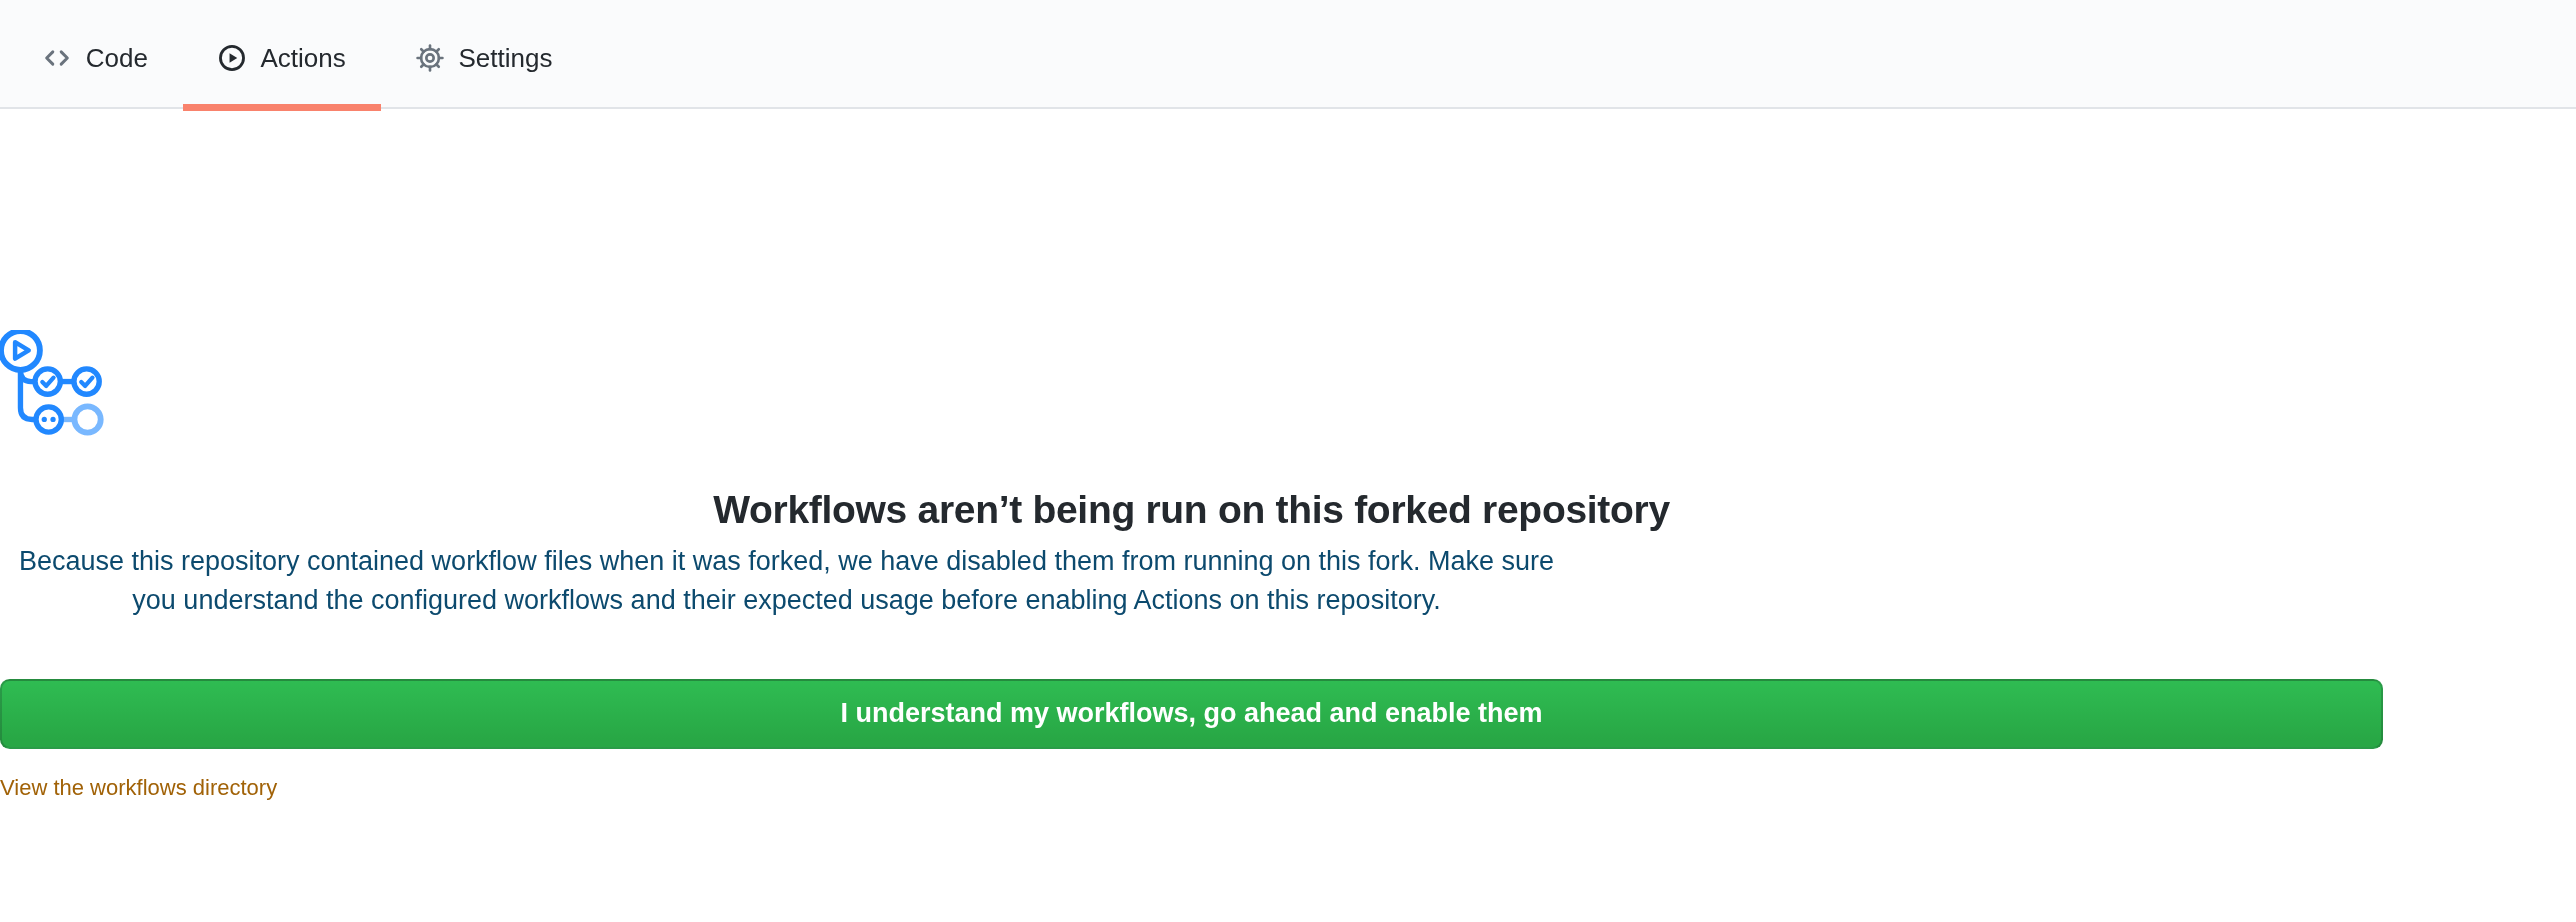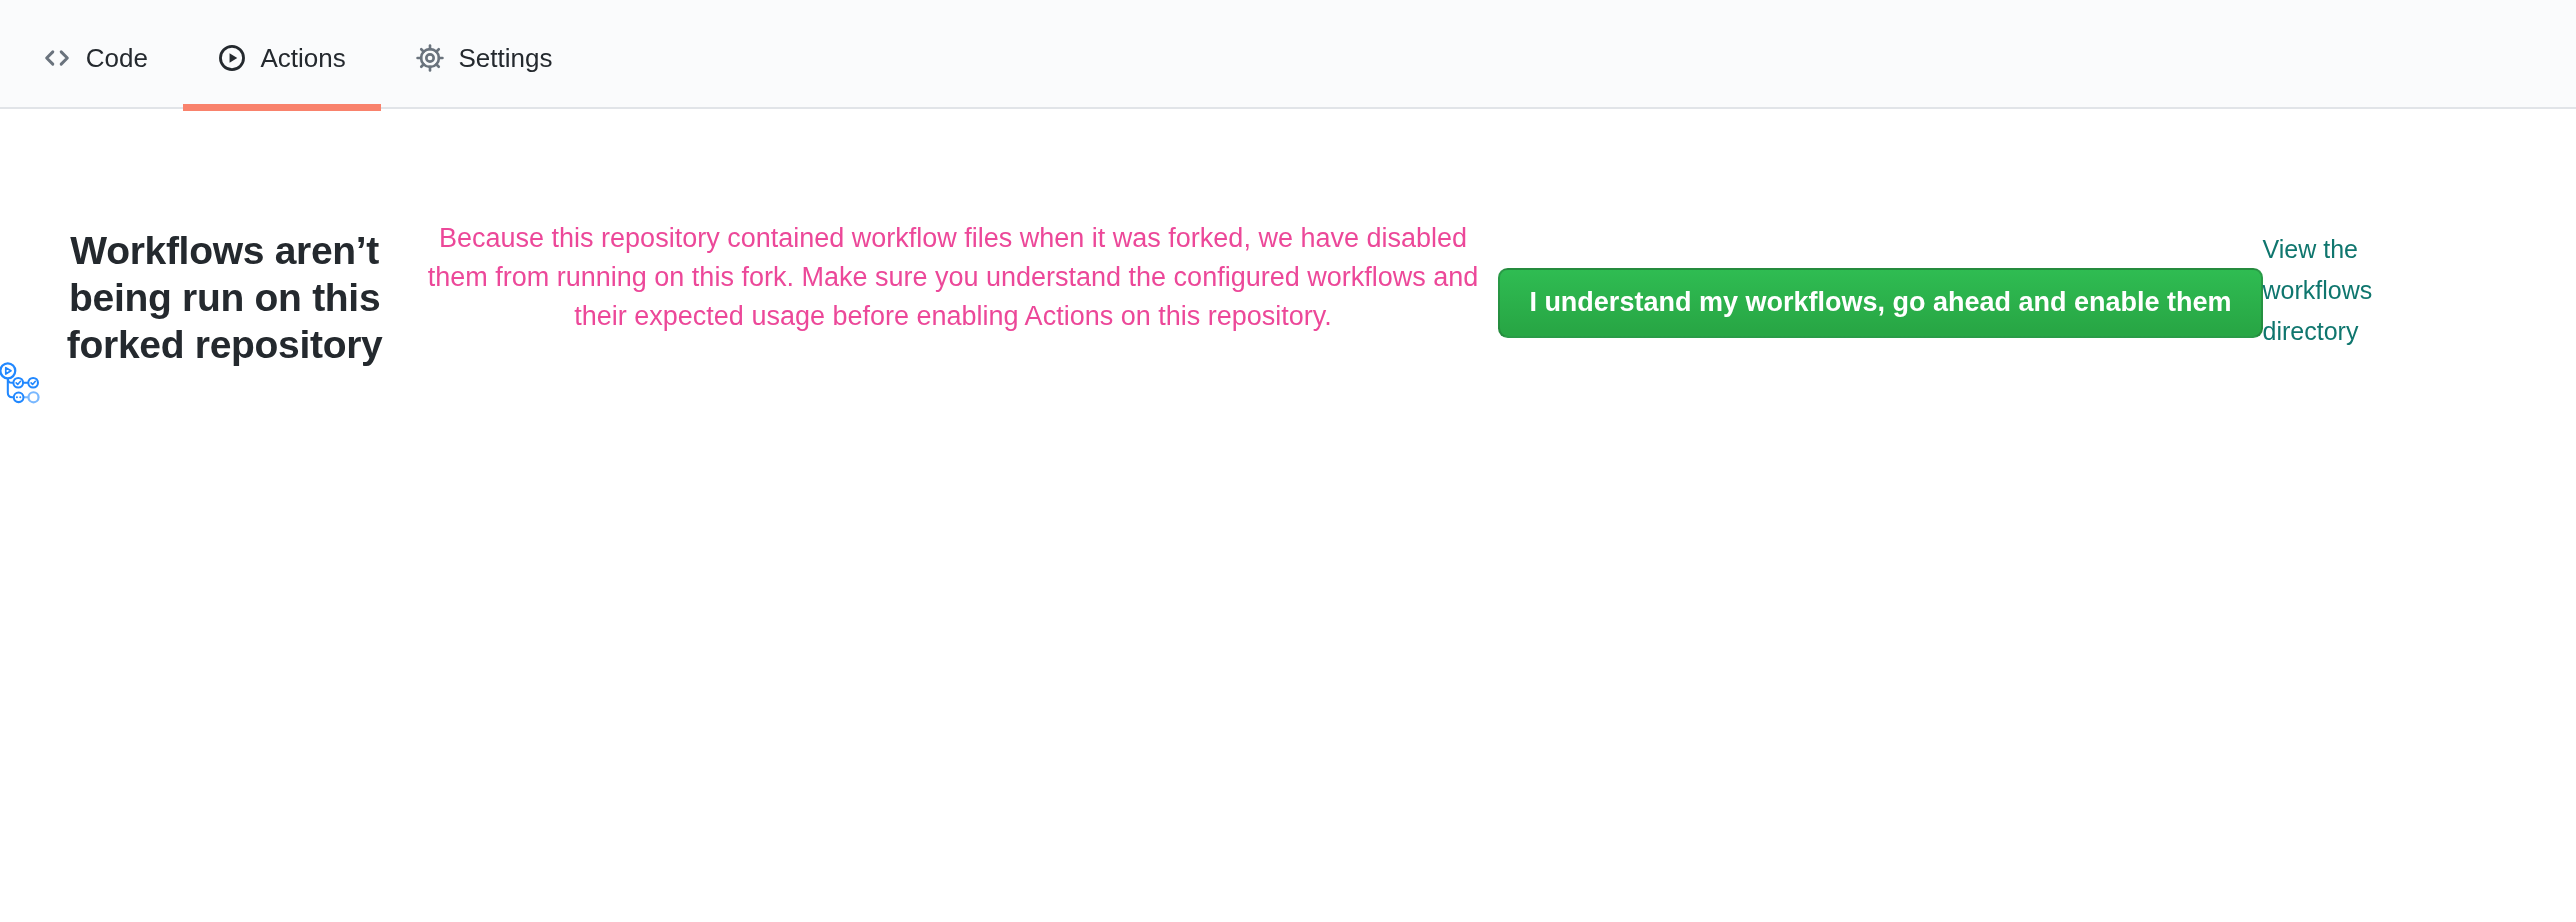--- a/index.html
+++ b/index.html
@@ -49,41 +49,41 @@
     left: 0; right: 0;
     bottom: -3.9px;
     height: 6.8px;
     background: #f9826c;
   }
 
   
   .content {
     width: 2383px;            
     display: flex;
-    align-items: center;
+    flex-direction: column;
   }
   .workflow-art {
     margin-top: 221px;
     width: 109px; height: 107px;
   }
   .bs-heading {
     margin-top: 49px;
     font-size: 39px;
     line-height: 47px;
     font-weight: 700;
     letter-spacing: -0.3px;
     color: #24292e;
     text-align: center;
   }
   .bs-desc {
     margin-top: 8.8px;
     max-width: 1573px;
     font-size: 27px;
     line-height: 39px;
-    color: #ec4899;
+    color: #0c4a6e;
     text-align: center;
   }
   .bs-button {
     margin-top: 59px;
     height: 70px;
     padding: 0 29px;
     display: inline-flex;
     align-items: center;
     justify-content: center;
     font-family: inherit;
@@ -91,24 +91,24 @@
     font-weight: 700;
     color: #ffffff;
     background-color: #28a745;
     background-image: linear-gradient(-180deg, #2fbc52, #28a745 90%);
     border: 2px solid rgba(27, 31, 35, 0.2);
     border-radius: 9.8px;
     cursor: pointer;
     white-space: nowrap;
   }
   .bs-link {
-    margin-top: 35px;
-    font-size: 25px;
+    margin-top: 18px;
+    font-size: 22px;
     line-height: 41px;
-    color: #0f766e;
+    color: #a16207;
     text-decoration: none;
     cursor: pointer;
   }
 </style>
 </head>
 <body>
 
 <nav class="repo-nav">
 
   <a class="repo-tab">

